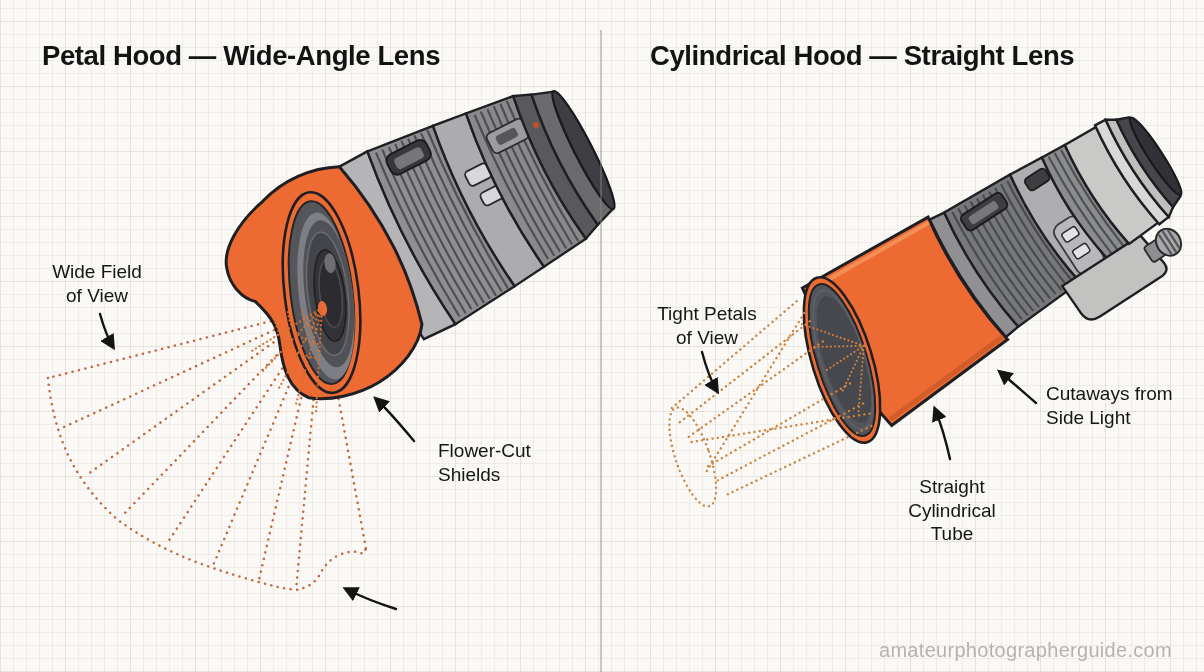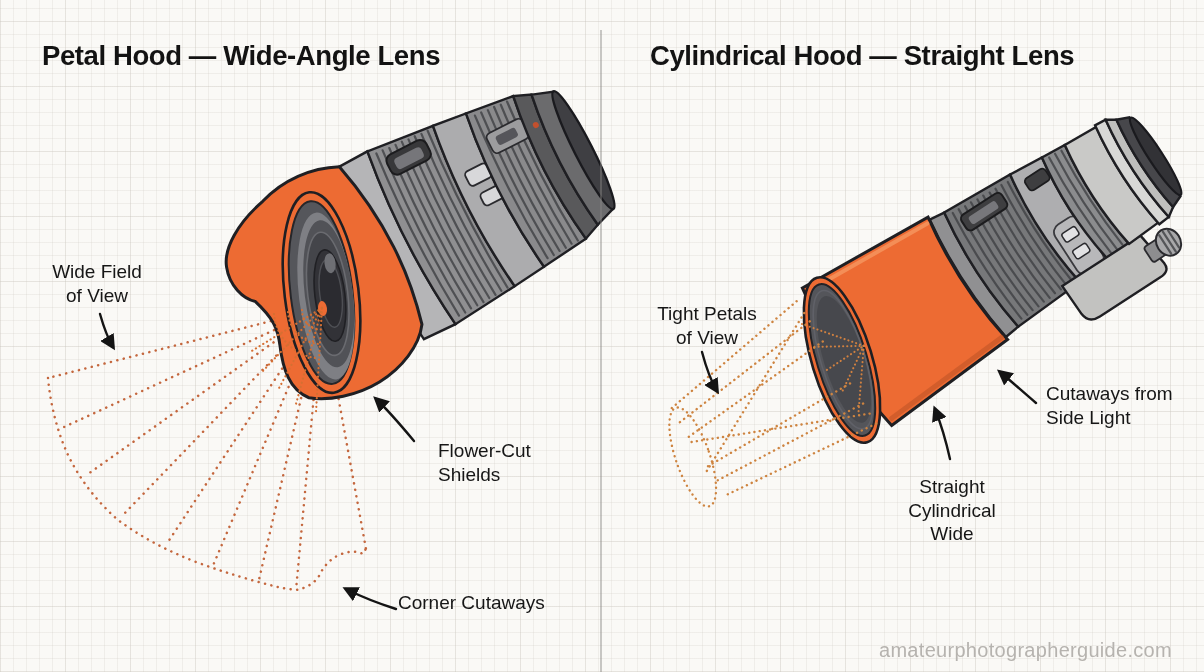--- a/index.html
+++ b/index.html
@@ -212,33 +212,32 @@
     <div>Wide Field</div>
     <div>of View</div>
   </div>
 
   <div class="lbl vcenter" style="left:420px;top:462px;margin-left:18px;">
     <div>Flower-Cut</div>
     <div>Shields</div>
   </div>
 
   <div class="lbl vcenter" style="left:398px;top:603px;">
-    <div>Corner Cutaways</div>
   </div>
 
   <div class="lbl center" style="left:707px;top:325px;">
     <div>Tight Petals</div>
     <div>of View</div>
   </div>
 
   <div class="lbl vcenter" style="left:1046px;top:405px;">
     <div>Cutaways from</div>
     <div>Side Light</div>
   </div>
 
   <div class="lbl center" style="left:952px;top:498px;margin-top:12px;">
     <div>Straight</div>
     <div>Cylindrical</div>
-    <div>Wide</div>
+    <div>Tube</div>
   </div>
 
   <div class="watermark">amateurphotographerguide.com</div>
 </div>
 
 </body></html>

